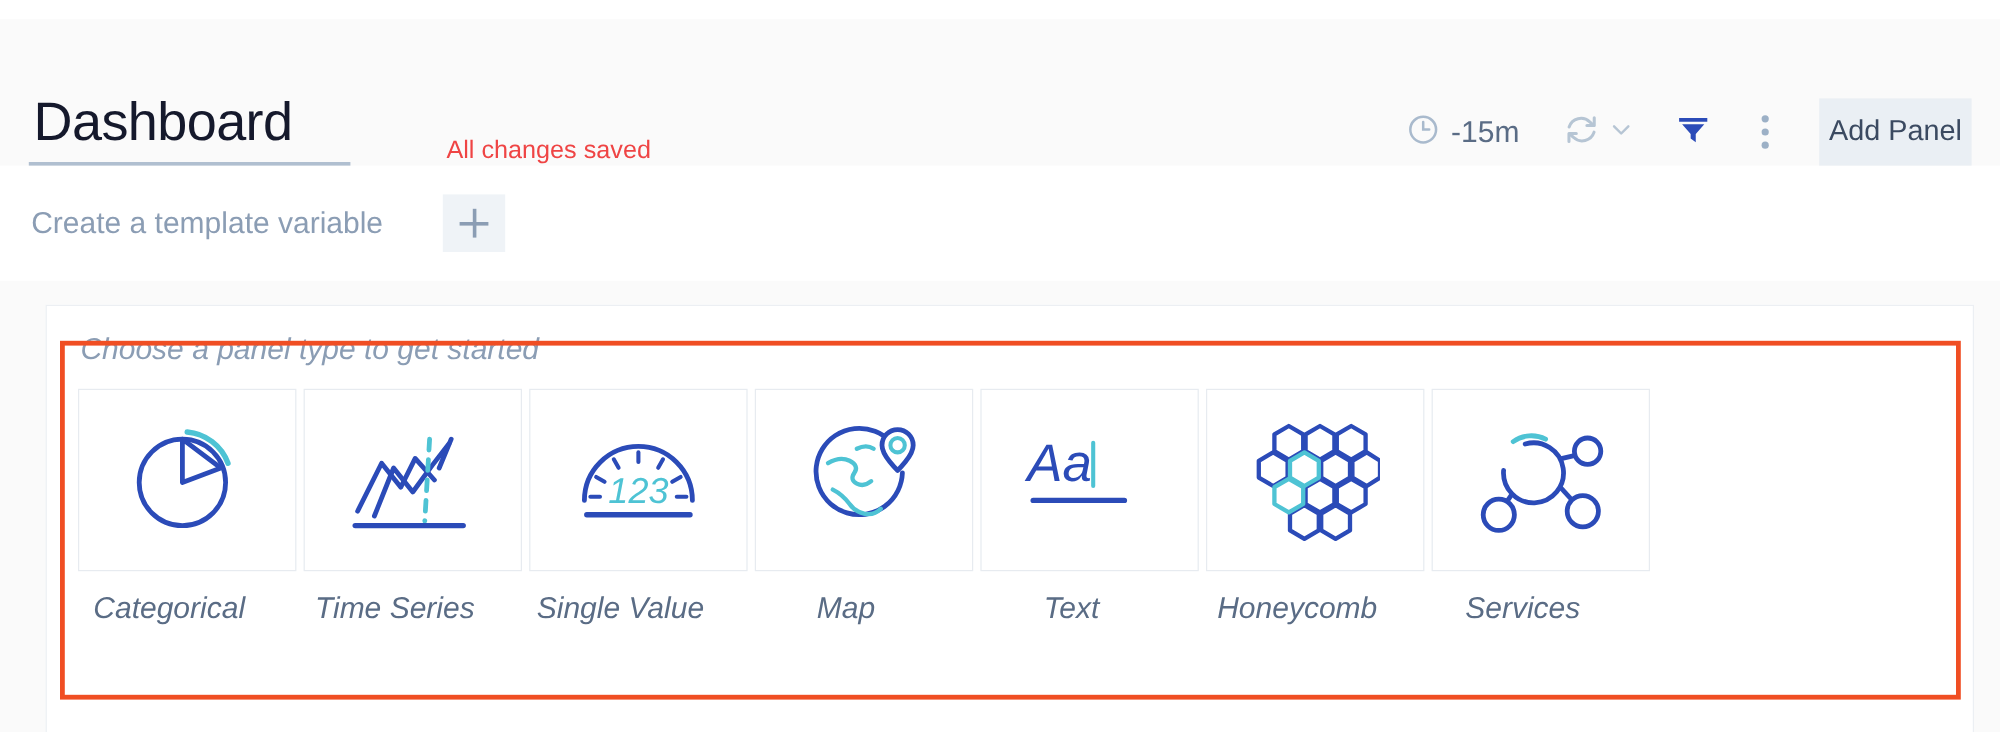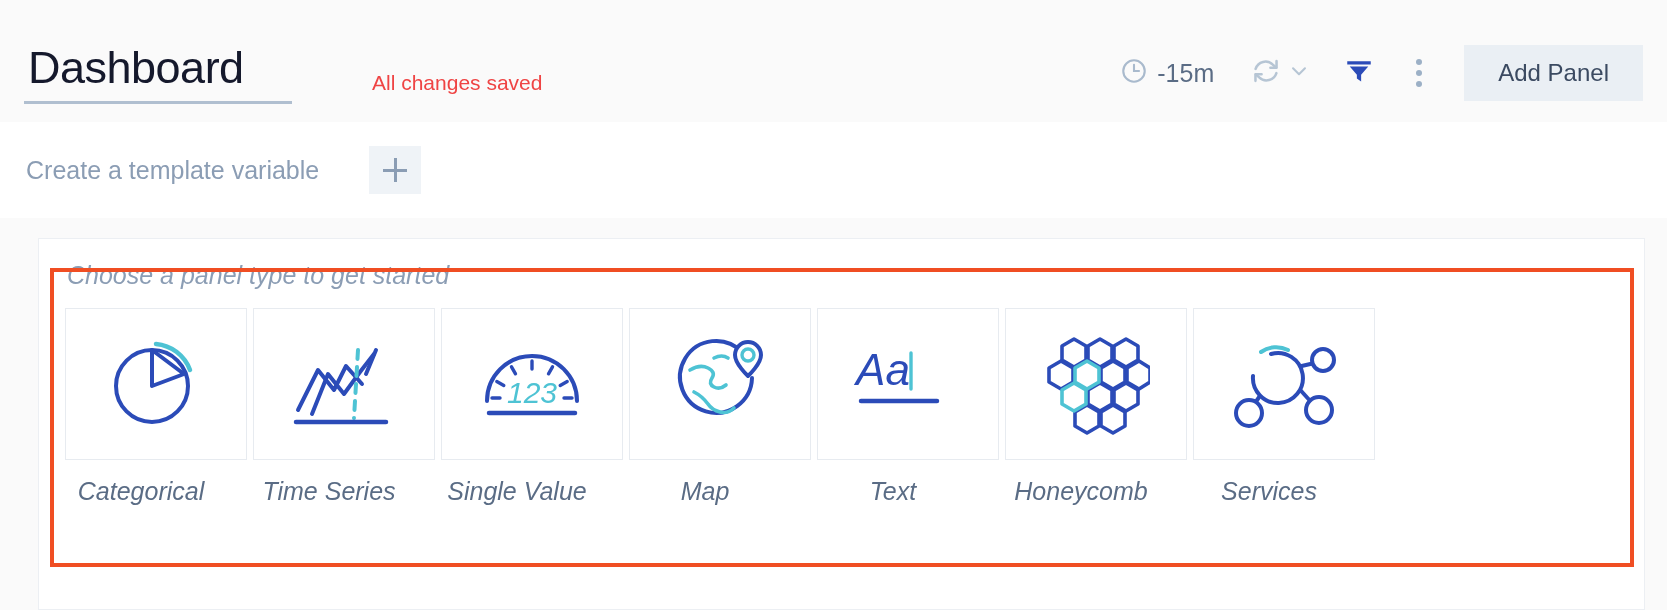--- a/index.html
+++ b/index.html
@@ -13,24 +13,25 @@
     font-family: "Liberation Sans", sans-serif;
     overflow: hidden;
     -webkit-font-smoothing: antialiased;
   }
 
   
   .header {
     height: 122px;
     background: #fafafa;
     display: flex;
-    align-items: center;
+    align-items: flex-end;
     padding: 0 24px 0 24px;
     box-sizing: border-box;
     position: relative;
+    margin-top: 16px;
   }
   .title-block {
     margin-top: 22px;
   }
   .dash-title {
     font-size: 45px;
     color: #15192c;
     font-weight: 400;
     letter-spacing: -0.5px;
     line-height: 54px;
@@ -93,21 +94,21 @@
     display: block;
     width: 6px;
     height: 6px;
     border-radius: 50%;
     background: #9cb0c6;
   }
   .add-panel-btn {
     background: #eaeff4;
     color: #3b4a61;
     font-size: 24px;
-    padding: 14px 34px;
+    padding: 14px 8px;
     border: none;
     font-family: "Liberation Sans", sans-serif;
     cursor: pointer;
     line-height: 28px;
   }
 
   
   .tmpl-row {
     height: 96px;
     background: #ffffff;

